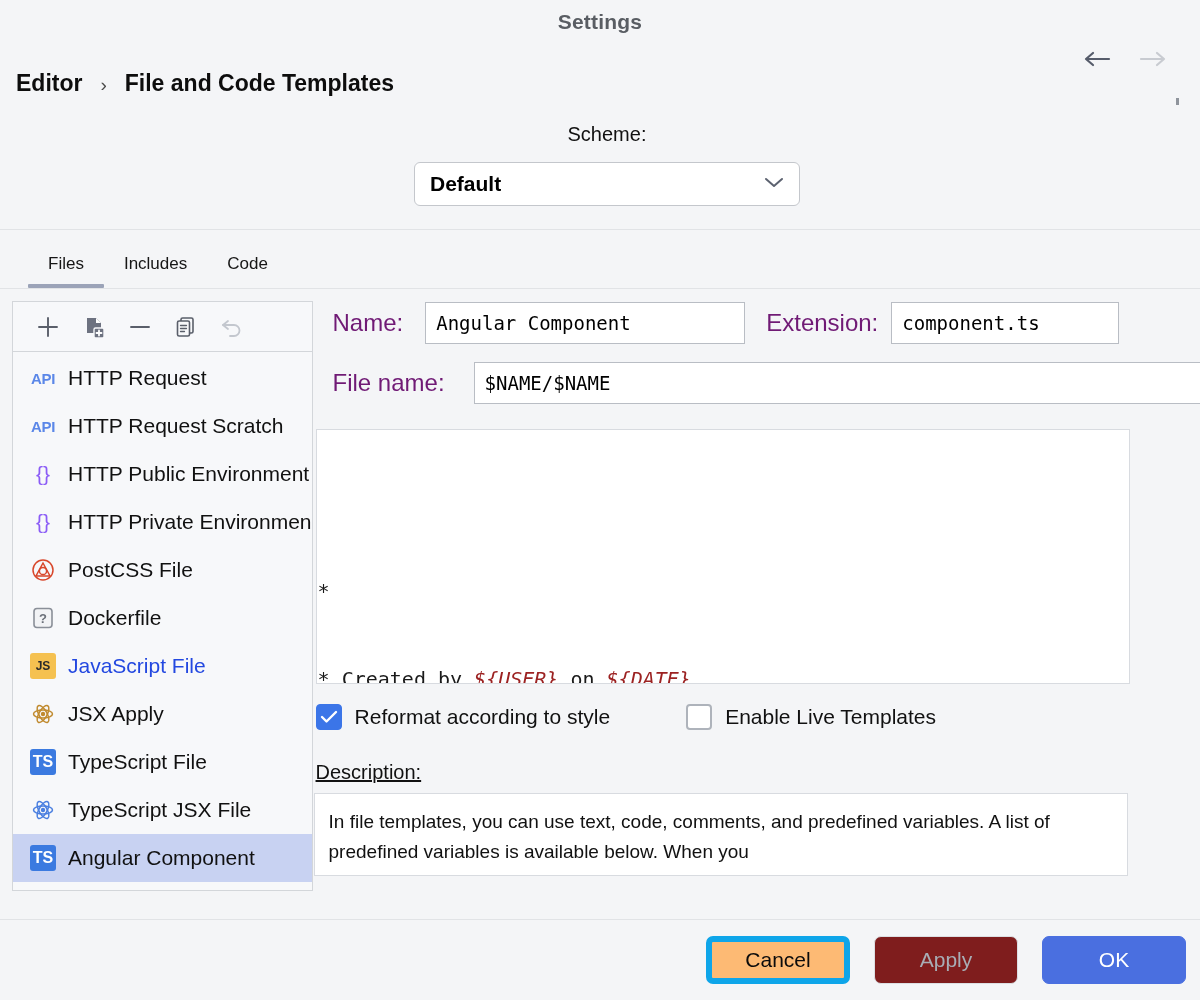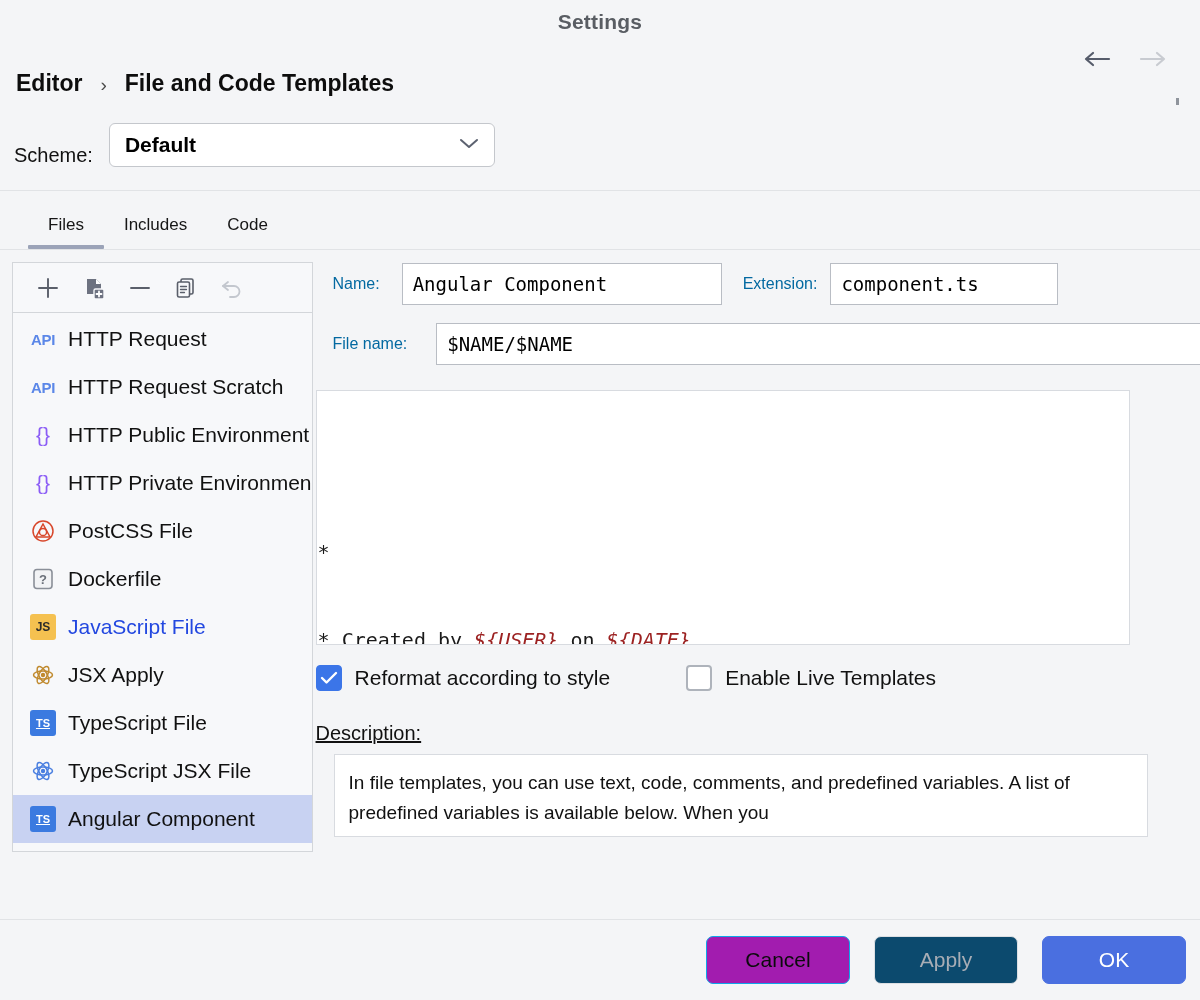--- a/index.html
+++ b/index.html
@@ -71,22 +71,23 @@
   .crumb-sep {
     font-size: 19px;
     font-weight: normal;
     color: #4a4a4a;
   }
 
   
   .scheme-row {
     margin: 26px 0 0 14px;
     display: flex;
-    align-items: flex-end;
+    align-items: center;
     gap: 16px;
+    flex-direction: column;
   }
   .scheme-label {
     font-size: 20px;
     color: #111;
   }
   .scheme-select {
     width: 386px;
     height: 44px;
     background: #ffffff;
     border: 1px solid #c4c7cc;
@@ -201,37 +202,37 @@
     height: 26px;
     display: flex;
     align-items: center;
     justify-content: center;
     font-size: 13px;
     font-weight: bold;
   }
   .ficon.api   { color: #5b87e8; font-size: 15px; font-weight: bold; letter-spacing: -0.3px;}
   .ficon.brace { color: #8b5cf6; font-size: 21px; font-weight: normal; }
   .ficon.js    { background: #f5c150; color: #2b2b2b; border-radius: 3px; font-size: 12px; }
-  .ficon.ts    { background: #3b7ae0; color: #ffffff; border-radius: 3px; font-size: 11px; text-decoration: underline; }
+  .ficon.ts    { background: #3b7ae0; color: #ffffff; border-radius: 3px; font-size: 16px; }
 
   
   .detail-panel {
     flex: 1;
     padding-left: 20px;
     position: relative;
   }
   .field-row {
     display: flex;
     align-items: center;
     height: 44px;
     margin-bottom: 16px;
   }
   .field-label {
-    font-size: 16px;
-    color: #0369a1;
+    font-size: 24px;
+    color: #701a75;
     white-space: nowrap;
   }
   .text-input {
     height: 42px;
     background: #ffffff;
     border: 1px solid #b9bdc4;
     display: flex;
     align-items: center;
     padding-left: 10px;
     font-family: "DejaVu Sans Mono", monospace;
@@ -298,21 +299,21 @@
   .desc-label {
     position: absolute;
     left: 3px;
     top: 460px;
     font-size: 20px;
     color: #111;
     text-decoration: underline;
   }
   .desc-box {
     position: absolute;
-    left: 21px;
+    left: 1px;
     top: 492px;
     width: 814px;
     height: 83px;
     background: #ffffff;
     border: 1px solid #d8dbe0;
     overflow: hidden;
     padding: 13px 14px 0 14px;
     font-size: 19px;
     line-height: 30px;
     color: #111;
@@ -341,22 +342,22 @@
   }
   .btn {
     height: 48px;
     min-width: 144px;
     border-radius: 7px;
     display: flex;
     align-items: center;
     justify-content: center;
     font-size: 21px;
   }
-  .btn-cancel { background: #a21caf; border: 1px solid #0ea5e9; color: #0b0b0b; }
-  .btn-apply  { background: #0c4a6e; border: 1px solid #dcdfe3; color: #a8adb5; }
+  .btn-cancel { background: #fdba74; border: 6px solid #0ea5e9; color: #0b0b0b; }
+  .btn-apply  { background: #7f1d1d; border: 1px solid #dcdfe3; color: #a8adb5; }
   .btn-ok     { background: #4a6fe0; border: 1px solid #4a6fe0; color: #ffffff; }
 </style>
 </head>
 <body>
 
 <div class="titlebar">
   <div class="titlebar-text">Settings</div>
 </div>
 
 <div class="nav-arrows">

